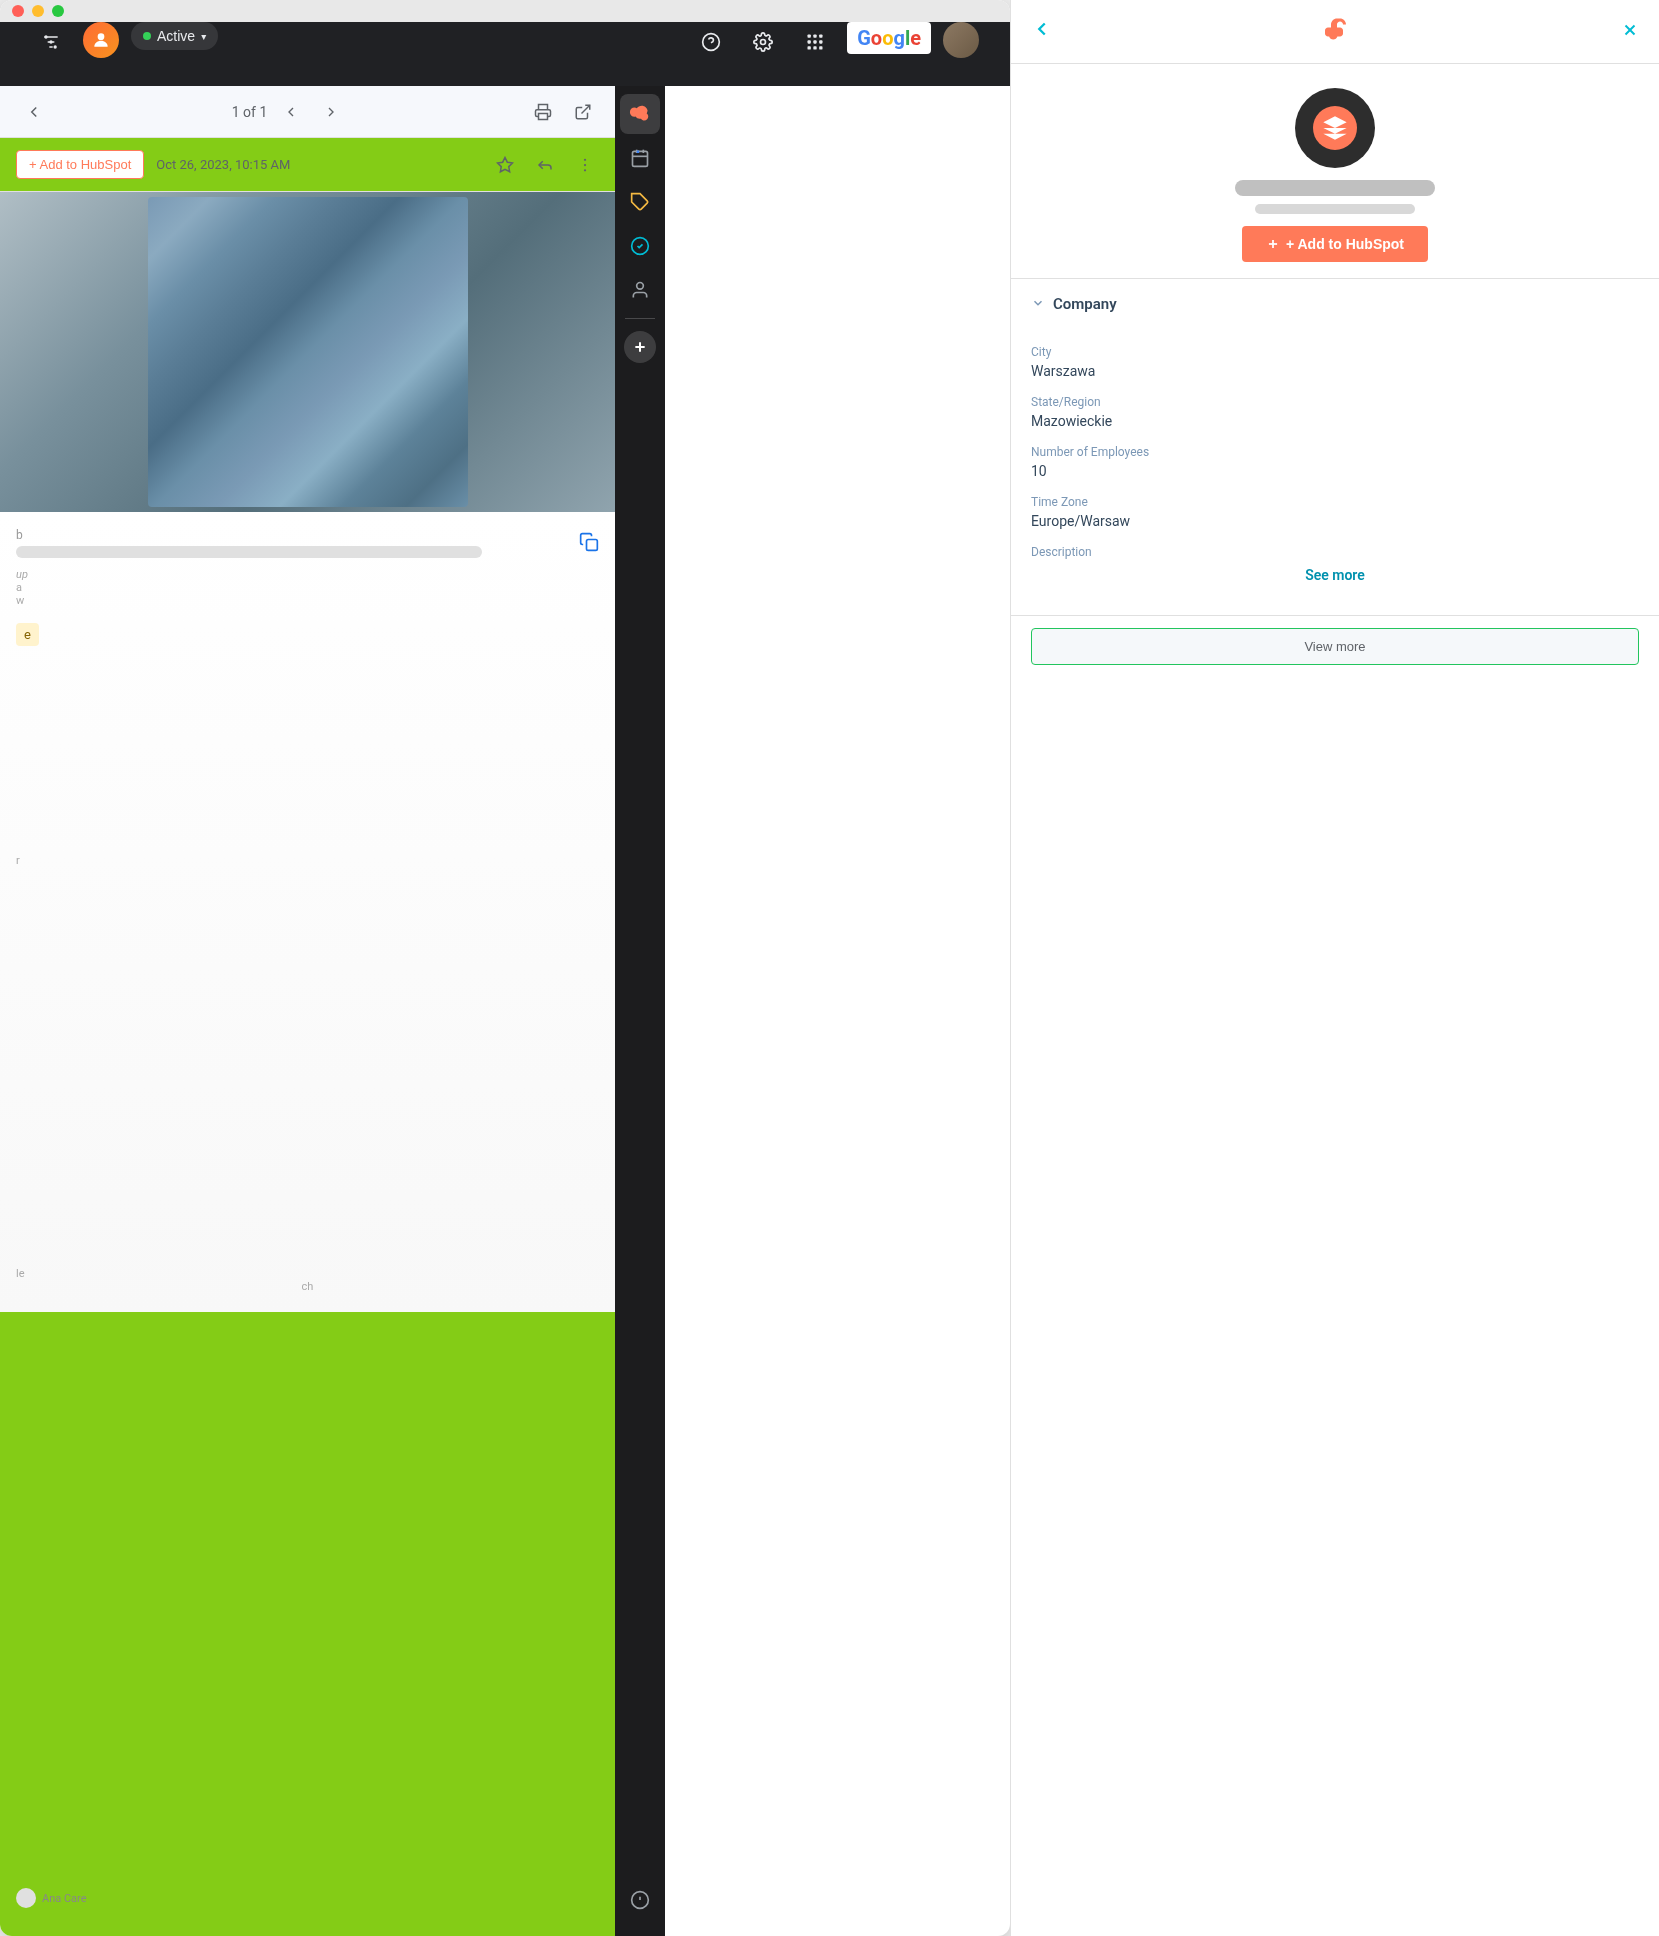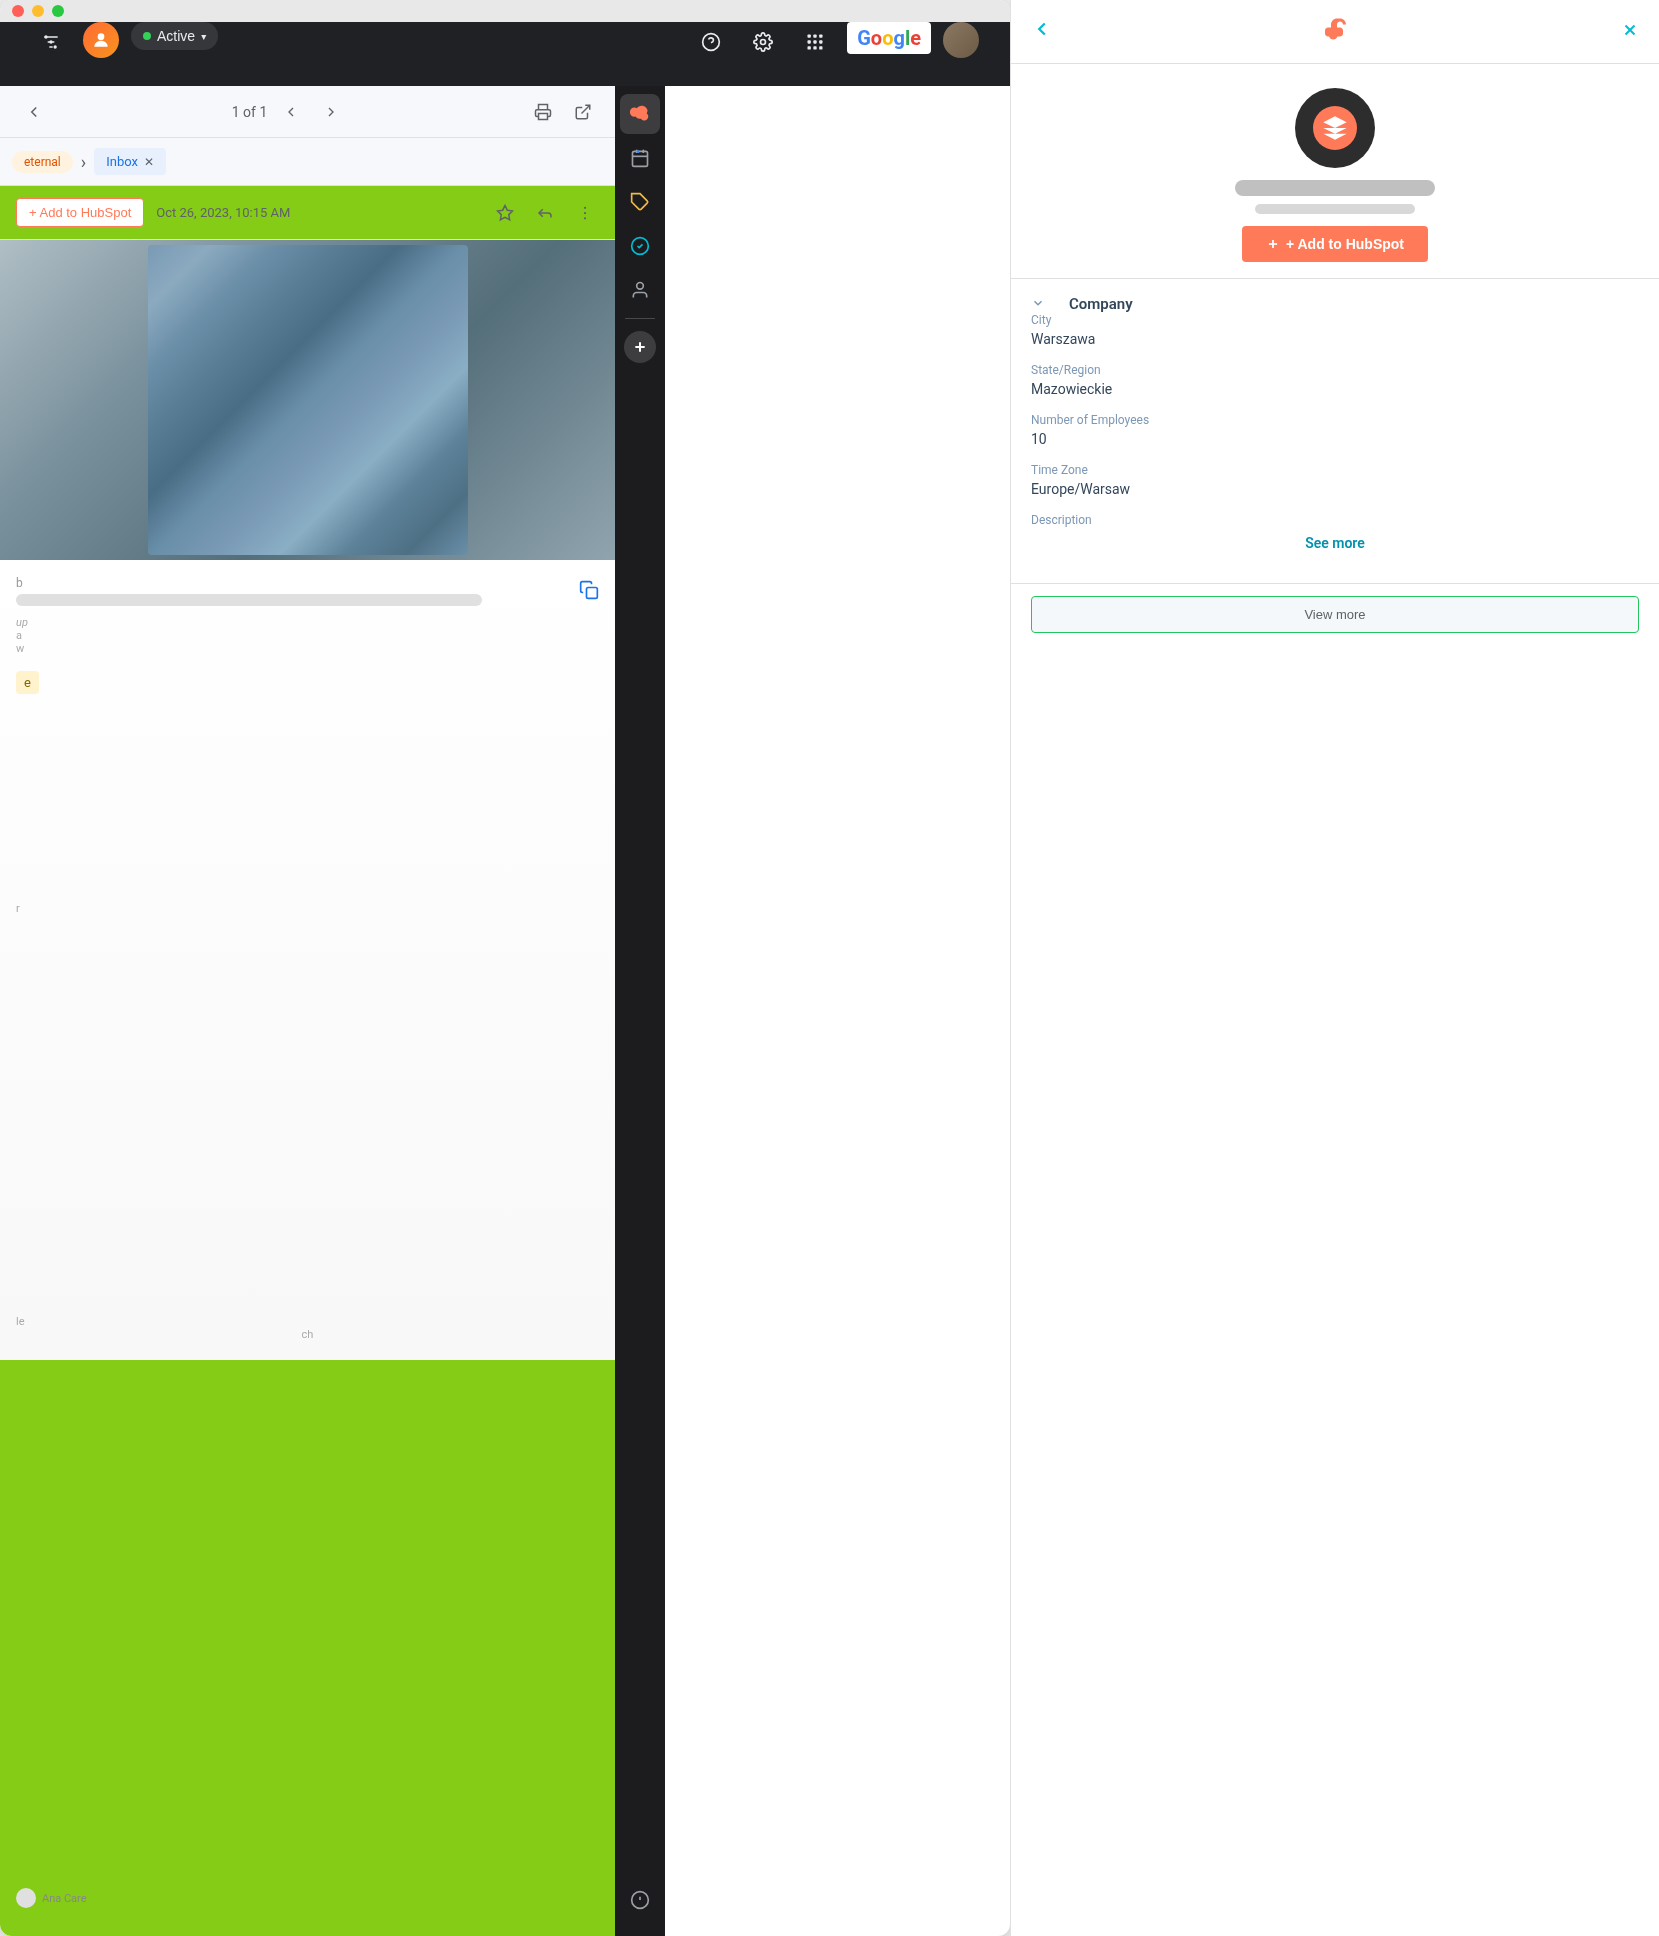--- a/index.html
+++ b/index.html
@@ -444,22 +444,22 @@
 
     
     .hs-section {
       padding: 16px 20px;
       border-bottom: 1px solid #e0e0e0;
     }
 
     .hs-section-header {
       display: flex;
       align-items: center;
-      gap: 24px;
-      margin-bottom: 0;
+      gap: 8px;
+      margin-bottom: 32px;
     }
 
     .hs-chevron {
       color: #7c98b6;
       font-size: 14px;
       cursor: pointer;
     }
 
     .hs-section-title {
       font-size: 15px;
@@ -639,30 +639,20 @@
         <div class="action-icon">
           <svg width="18" height="18" viewBox="0 0 24 24" fill="none" stroke="#5f6368" stroke-width="2">
             <path d="M18 13v6a2 2 0 0 1-2 2H5a2 2 0 0 1-2-2V8a2 2 0 0 1 2-2h6"></path>
             <polyline points="15 3 21 3 21 9"></polyline>
             <line x1="10" y1="14" x2="21" y2="3"></line>
           </svg>
         </div>
       </div>
     </div>
 
-    <div class="email-tabs">
-      <div class="tab-label" style="background:#fff3e0;color:#e65100;border-radius:12px;padding:4px 12px;font-size:12px;">
-        <span>eternal</span>
-      </div>
-      <div style="color:#5f6368;font-size:18px;">›</div>
-      <div class="tab-label active-tab">
-        <span>Inbox</span>
-        <span class="tab-close">✕</span>
-      </div>
-    </div>
 
     <div class="email-header">
       <button class="add-to-hubspot-btn">
         <span>+ Add to HubSpot</span>
       </button>
       <span class="email-date">Oct 26, 2023, 10:15 AM</span>
       <div class="star-btn">
         <svg width="18" height="18" viewBox="0 0 24 24" fill="none" stroke="#5f6368" stroke-width="2">
           <polygon points="12 2 15.09 8.26 22 9.27 17 14.14 18.18 21.02 12 17.77 5.82 21.02 7 14.14 2 9.27 8.91 8.26 12 2"></polygon>
         </svg>

